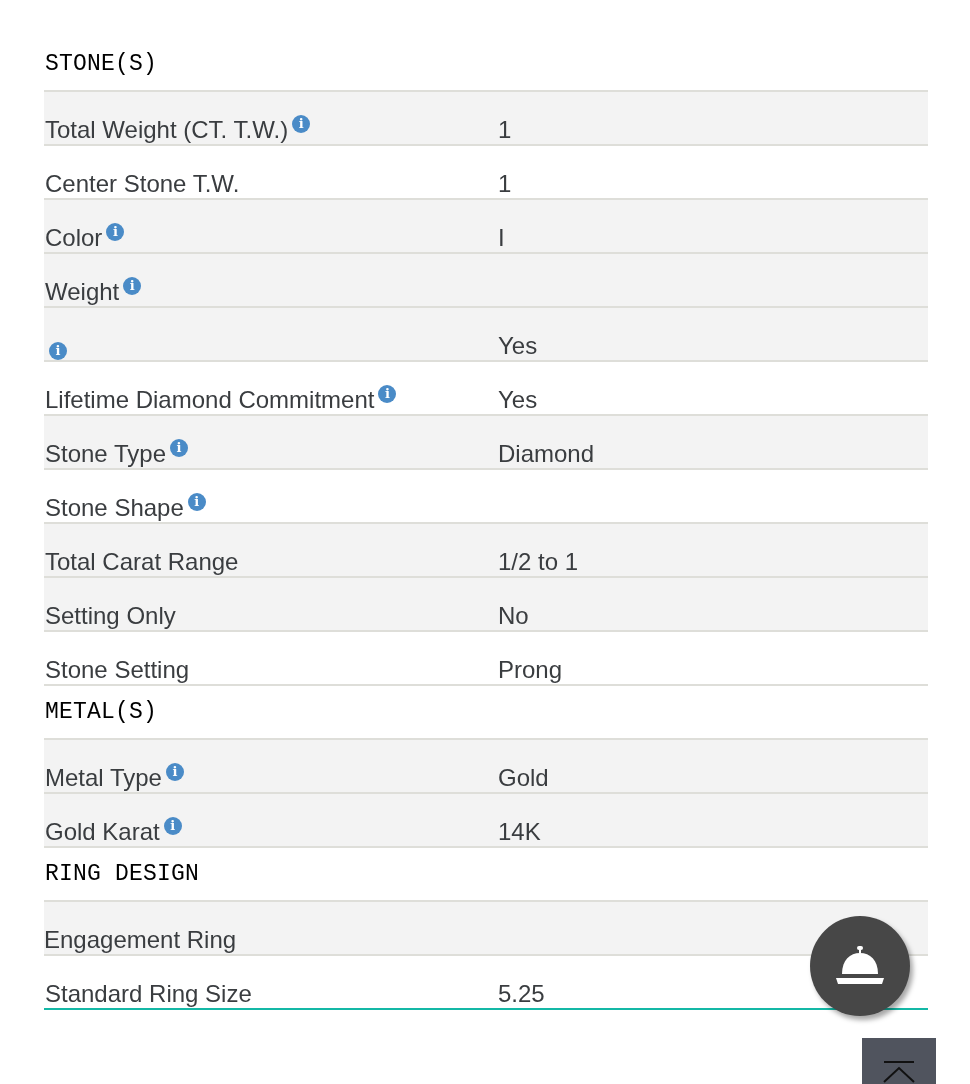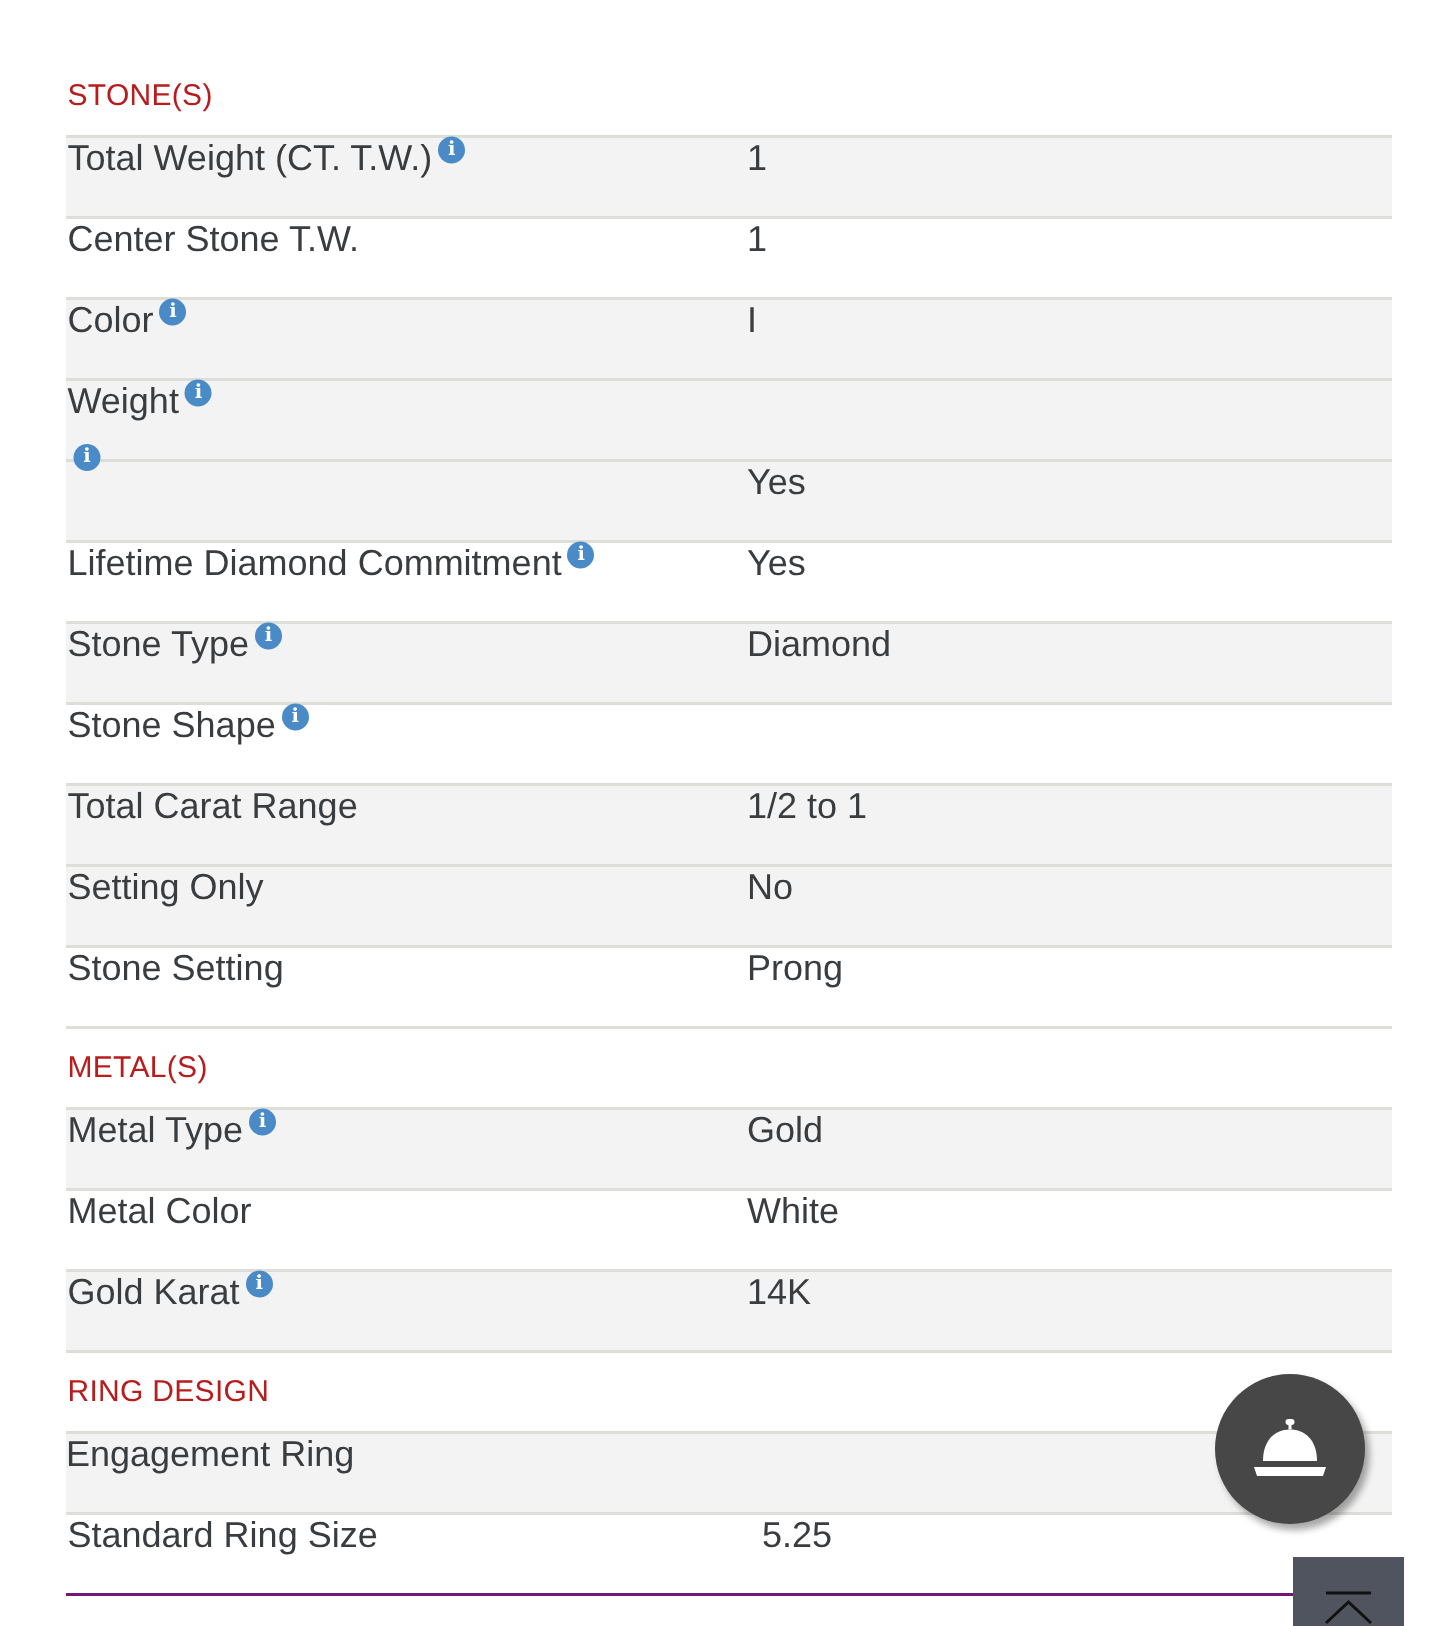--- a/index.html
+++ b/index.html
@@ -3,30 +3,30 @@
 <meta charset="utf-8">
 <style>
   html, body { margin: 0; padding: 0; background: #ffffff; }
   body {
     width: 970px; height: 1084px; overflow: hidden; position: relative;
     font-family: "Liberation Sans", "DejaVu Sans", sans-serif;
     color: #3a3d40;
   }
   .specs { position: absolute; left: 44px; top: 38px; width: 884px; }
   .section-title {
-    height: 52px; line-height: 52px; font-size: 20px; padding-left: 1px;
-    color: #b91c1c; letter-spacing: 0.2px;
+    height: 52px; line-height: 52px; font-size: 23px; padding-left: 1px;
+    color: #000000; letter-spacing: 0.2px; font-family: Liberation Mono, monospace;
   }
   .row {
-    display: flex; height: 52px; align-items: flex-start;
+    display: flex; height: 52px; align-items: flex-end;
     border-top: 2px solid #deded9;
     font-size: 24px;
   }
   .row.shaded { background: #f3f3f3; }
-  .row.last { border-bottom: 2px solid #701a75; gap: 10px; }
+  .row.last { border-bottom: 2px solid #14b8a6; }
   .label { width: 453px; padding-left: 1px; display: flex; align-items: center; white-space: nowrap; }
   .value { flex: 1; white-space: nowrap; }
   .info-icon {
     display: inline-block; width: 18px; height: 18px; border-radius: 50%;
     background: #4a8bc7; color: #fff; font-size: 13px; line-height: 18px;
     text-align: center; font-weight: bold; margin-left: 4px; margin-top: -12px;
     font-family: "DejaVu Serif", serif;
   }
   .section-after { border-top: 2px solid #deded9; }
   .concierge {
@@ -120,26 +120,20 @@
 
   <div class="section-title section-after">METAL(S)</div>
 
   <div class="row shaded">
     <div class="label">
         <span>Metal Type</span>
         <span class="info-icon">i</span>
       </div>
     <div class="value">Gold</div>
   </div>
-  <div class="row">
-    <div class="label">
-        <span>Metal Color</span>
-      </div>
-    <div class="value">White</div>
-  </div>
   <div class="row shaded">
     <div class="label">
         <span>Gold Karat</span>
         <span class="info-icon">i</span>
       </div>
     <div class="value">14K</div>
   </div>
 
   <div class="section-title section-after">RING DESIGN</div>
 

